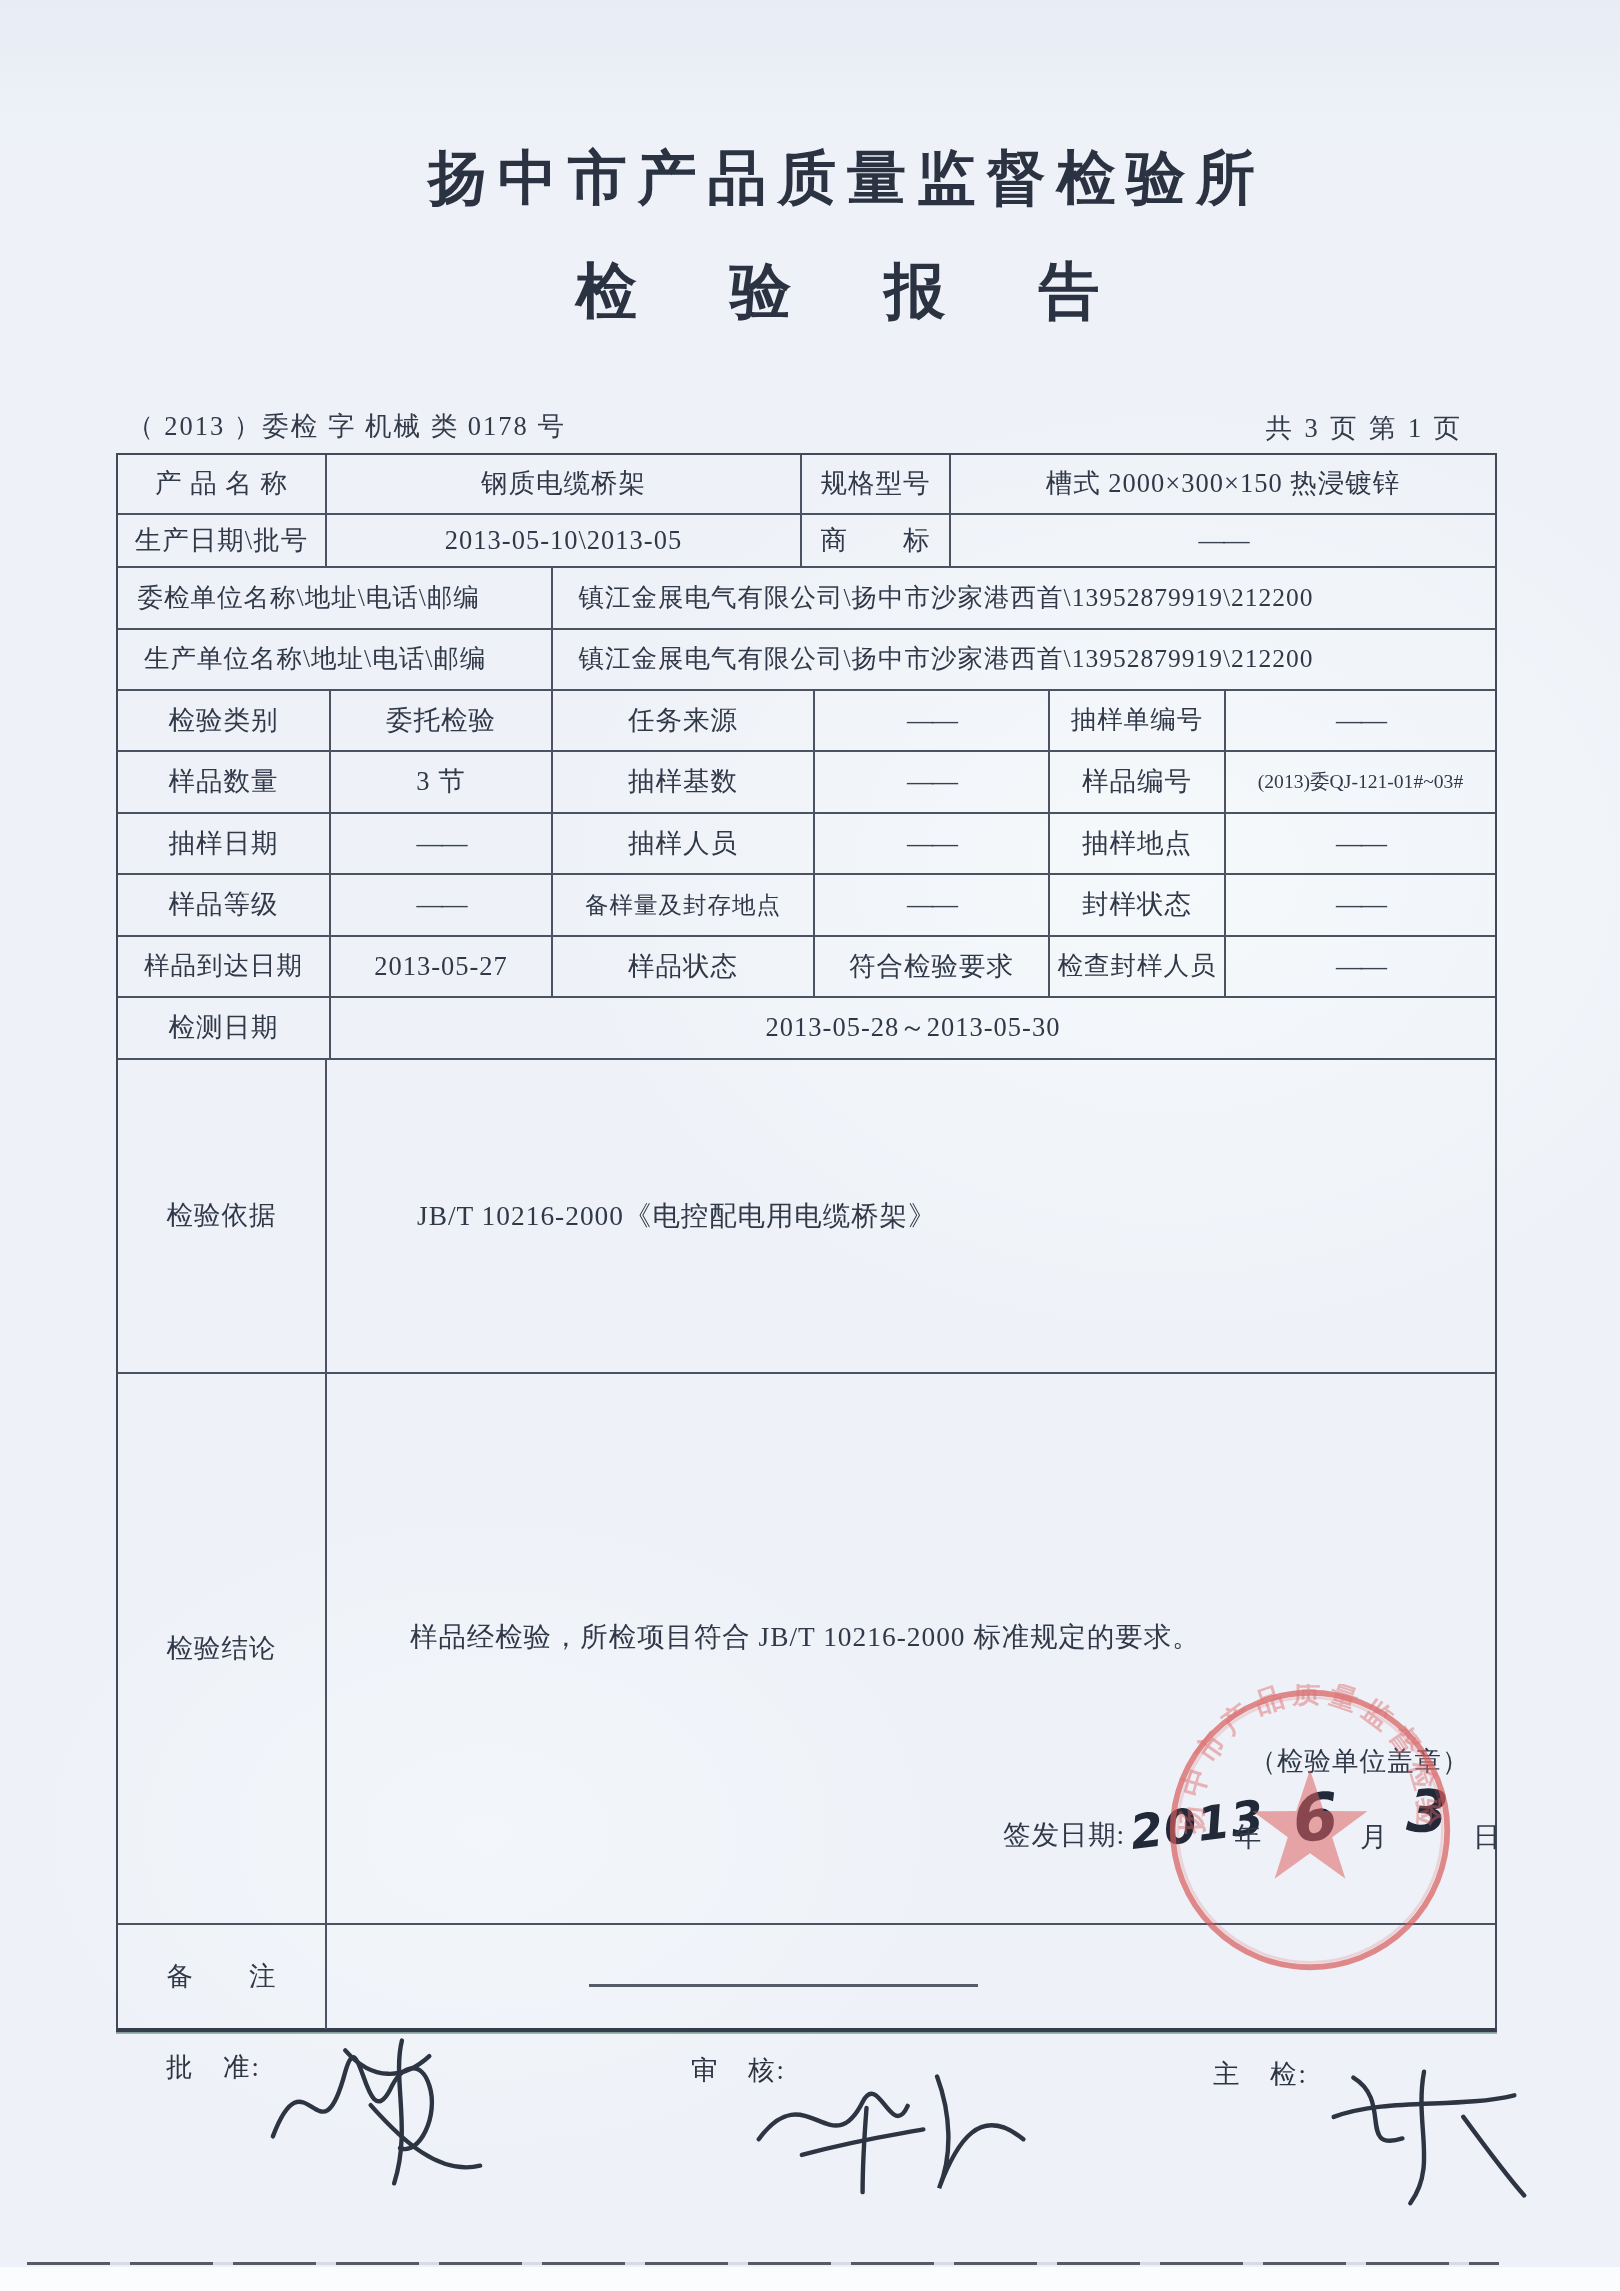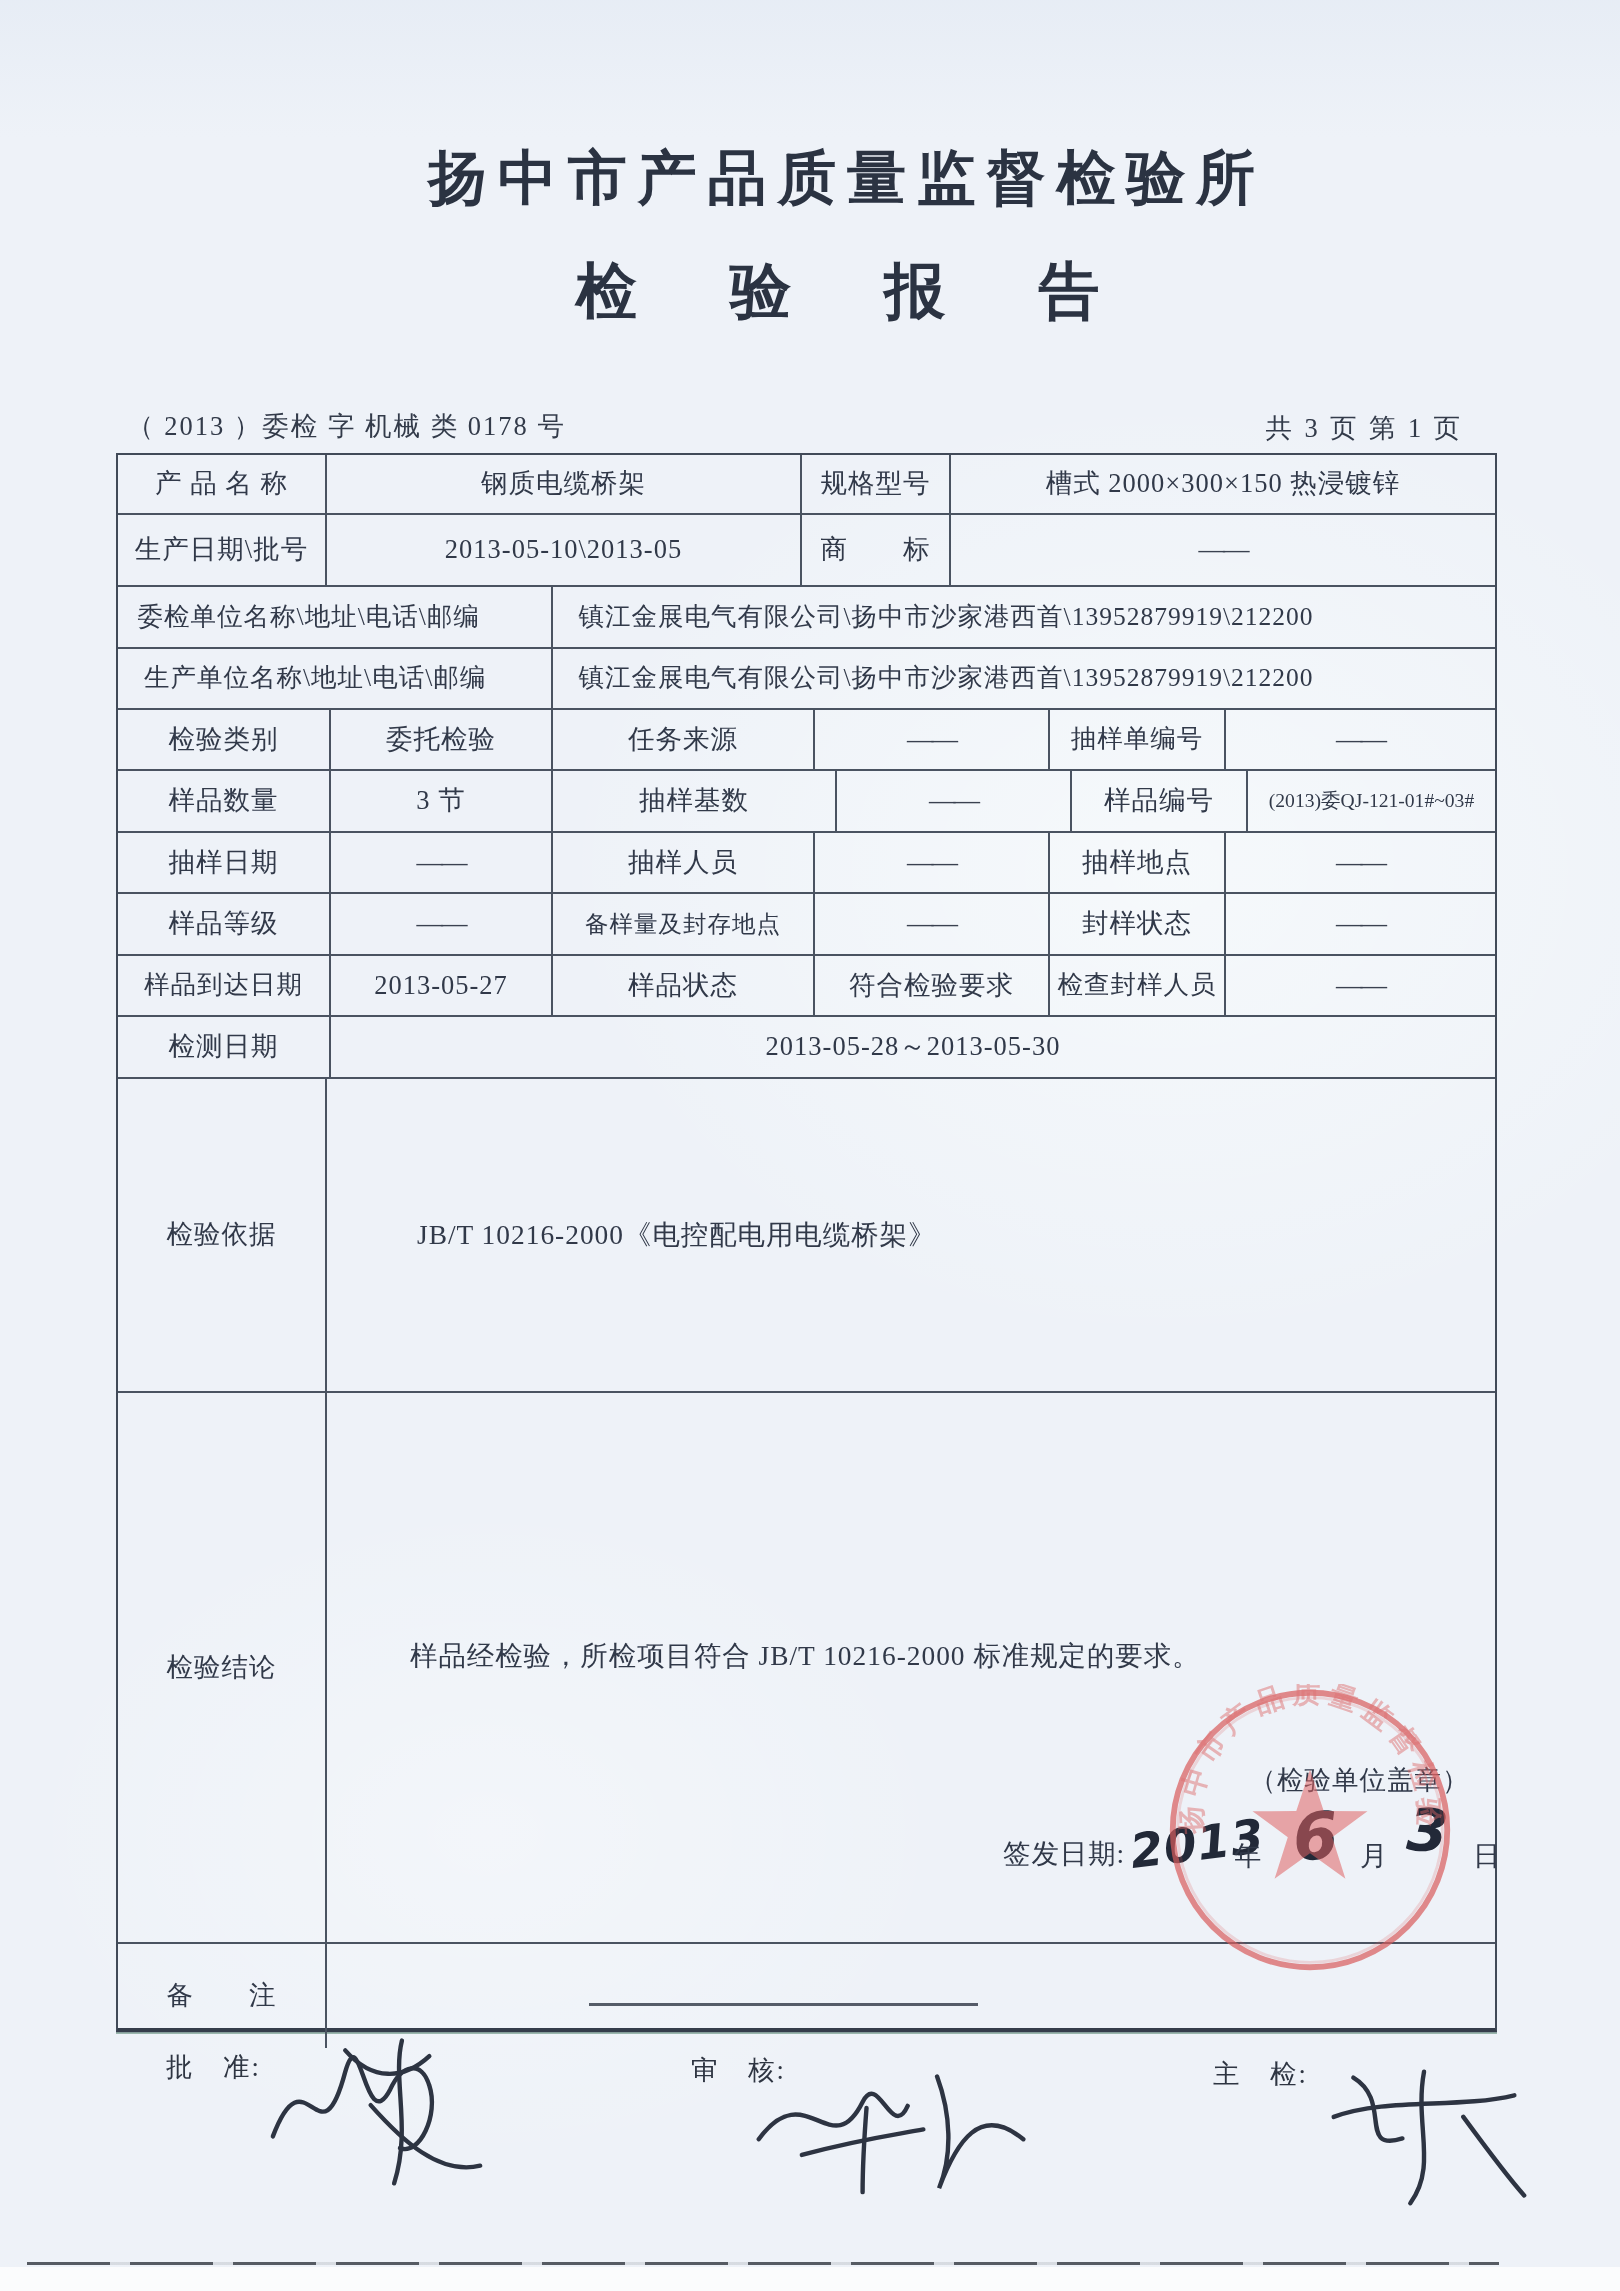--- a/index.html
+++ b/index.html
@@ -72,21 +72,21 @@
 
 <div class="report-table">
 
   <div class="trow" style="height:60px">
     <div class="cell" style="width:209px">产 品 名 称</div>
     <div class="cell" style="width:475px">钢质电缆桥架</div>
     <div class="cell" style="width:149px">规格型号</div>
     <div class="cell" style="flex:1">槽式 2000×300×150 热浸镀锌</div>
   </div>
 
-  <div class="trow" style="height:72px">
+  <div class="trow" style="height:53px">
     <div class="cell" style="width:209px">生产日期\批号</div>
     <div class="cell" style="width:475px">2013-05-10\2013-05</div>
     <div class="cell" style="width:149px">商　　标</div>
     <div class="cell dash" style="flex:1">——</div>
   </div>
 
   <div class="trow" style="height:62px">
     <div class="cell f26 left" style="width:435px;padding-left:19.6px">委检单位名称\地址\电话\邮编</div>
     <div class="cell f26 left" style="flex:1;padding-left:25.5px">镇江金展电气有限公司\扬中市沙家港西首\13952879919\212200</div>
   </div>
@@ -101,21 +101,21 @@
     <div class="cell" style="width:222px">委托检验</div>
     <div class="cell" style="width:262px">任务来源</div>
     <div class="cell dash" style="width:235px">——</div>
     <div class="cell f26" style="width:176px">抽样单编号</div>
     <div class="cell dash" style="flex:1">——</div>
   </div>
 
   <div class="trow" style="height:62px">
     <div class="cell" style="width:213px">样品数量</div>
     <div class="cell" style="width:222px">3 节</div>
-    <div class="cell" style="width:284px">抽样基数</div>
+    <div class="cell" style="width:262px">抽样基数</div>
     <div class="cell dash" style="width:235px">——</div>
     <div class="cell" style="width:176px">样品编号</div>
     <div class="cell small" style="flex:1">(2013)委QJ-121-01#~03#</div>
   </div>
 
   <div class="trow" style="height:61px">
     <div class="cell" style="width:213px">抽样日期</div>
     <div class="cell dash" style="width:222px">——</div>
     <div class="cell" style="width:262px">抽样人员</div>
     <div class="cell dash" style="width:235px">——</div>

